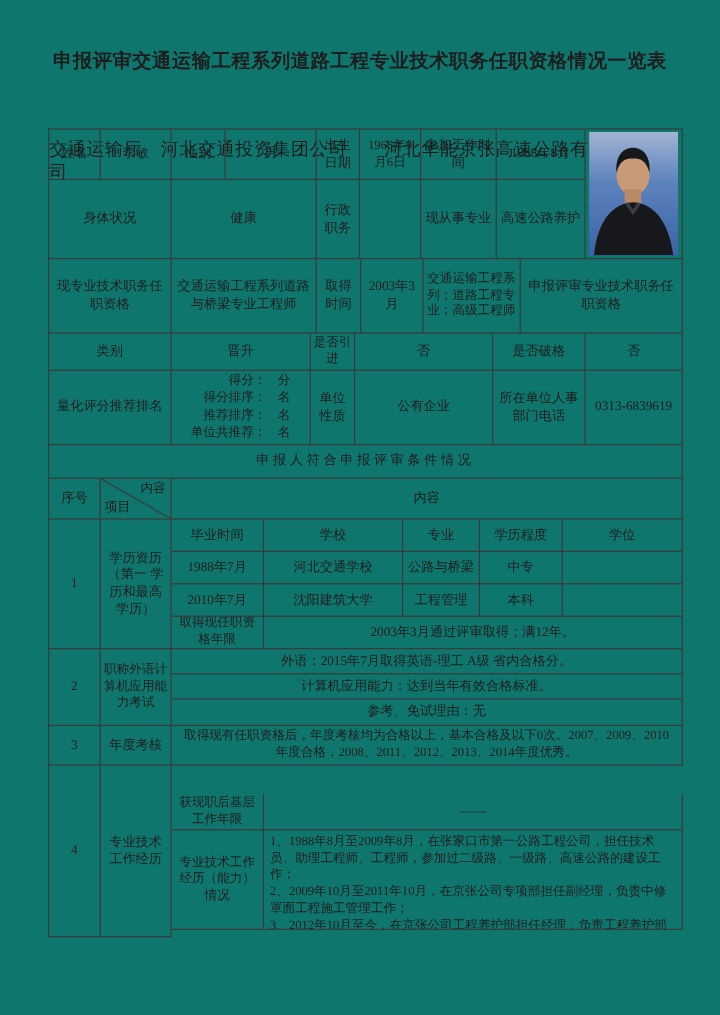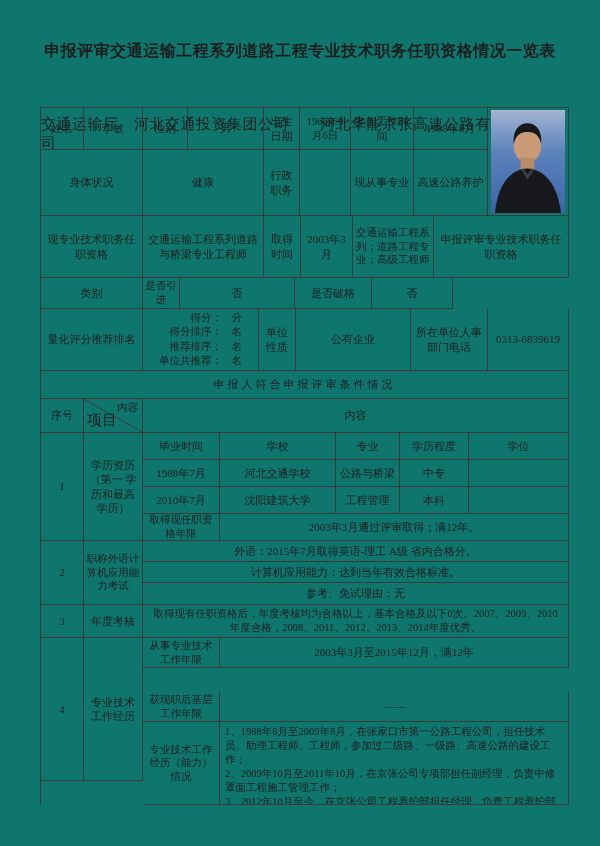--- a/index.html
+++ b/index.html
@@ -40,21 +40,21 @@
   .photo{
     width:100%;height:100%;
     background:linear-gradient(#a3b4d3 0%,#5d83bd 40%,#3a64a6 100%);
     position:relative;overflow:hidden;
   }
   .photo svg{position:absolute;left:0;top:0;width:100%;height:100%;}
   
   .diag{position:relative;padding:0;}
   .diag svg.dline{position:absolute;left:0;top:0;width:100%;height:100%;}
   .diag .tr{position:absolute;top:2px;right:4px;font-size:10.5px;}
-  .diag .bl{position:absolute;bottom:2px;left:3px;font-size:15px;}
+  .diag .bl{position:absolute;bottom:2px;left:3px;font-size:11px;}
   
   .q-cell{flex-direction:column;justify-content:center;align-items:stretch;font-size:10.5px;line-height:1.38;padding:2px 0;}
   .q-line{display:flex;}
   .q-label{flex:1;text-align:right;}
   .q-unit{width:36px;text-align:right;padding-right:16px;box-sizing:border-box;}
   .banner{letter-spacing:3px;}
 </style>
 </head>
 <body>
 
@@ -103,20 +103,21 @@
       <div class="c" style="width:102px;height:62px;">现专业技术职务任职资格</div>
       <div class="c" style="width:121px;height:62px;">交通运输工程系列道路与桥梁专业工程师</div>
       <div class="c" style="width:37px;height:62px;">取得时间</div>
       <div class="c" style="width:52px;height:62px;">2003年3月</div>
       <div class="c small left" style="width:81px;height:62px;padding:2px 3px;">交通运输工程系列；道路工程专业；高级工程师</div>
       <div class="c" style="width:135px;height:62px;">申报评审专业技术职务任职资格</div>
     </div>
 
     <div class="r" style="height:31px;">
       <div class="c" style="width:102px;height:31px;">类别</div>
+      <div class="c" style="width:116px;height:31px;">晋升</div>
       <div class="c small" style="width:37px;height:31px;">是否引进</div>
       <div class="c" style="width:115px;height:31px;">否</div>
       <div class="c" style="width:77px;height:31px;">是否破格</div>
       <div class="c" style="width:81px;height:31px;">否</div>
     </div>
 
     <div class="r" style="height:62px;">
       <div class="c" style="width:102px;height:62px;">量化评分推荐排名</div>
       <div class="c q-cell" style="width:116px;height:62px;">
         <div class="q-line">
@@ -203,24 +204,20 @@
     <div class="r">
       <div class="c" style="width:43px;height:33px;">3</div>
       <div class="c" style="width:59px;height:33px;">年度考核</div>
       <div class="c small" style="width:426px;height:33px;padding:1px 6px;">取得现有任职资格后，年度考核均为合格以上，基本合格及以下0次。2007、2009、2010年度合格，2008、2011、2012、2013、2014年度优秀。</div>
     </div>
 
     <div class="r">
       <div class="c" style="width:43px;height:143px;">4</div>
       <div class="c" style="width:59px;height:143px;">专业技术工作经历</div>
       <div class="col" style="width:426px;">
-        <div class="r" style="height:30px;">
-          <div class="c small" style="width:77px;height:30px;">从事专业技术工作年限</div>
-          <div class="c" style="width:349px;height:30px;">2003年3月至2015年12月，满12年</div>
-        </div>
         <div class="r" style="height:30px;margin-top:24px;">
           <div class="c small" style="width:77px;height:30px;">获现职后基层工作年限</div>
           <div class="c" style="width:349px;height:30px;">——</div>
         </div>
         <div class="r" style="height:83px;">
           <div class="c small" style="width:77px;height:83px;">专业技术工作经历（能力）情况</div>
           <div class="c small left prelines" style="width:349px;height:83px;">1、1988年8月至2009年8月，在张家口市第一公路工程公司，担任技术员、助理工程师、工程师，参加过二级路、一级路、高速公路的建设工作；
 2、2009年10月至2011年10月，在京张公司专项部担任副经理，负责中修罩面工程施工管理工作；
 3、2012年10月至今，在京张公司工程养护部担任经理，负责工程养护部全面工作。</div>
         </div>

